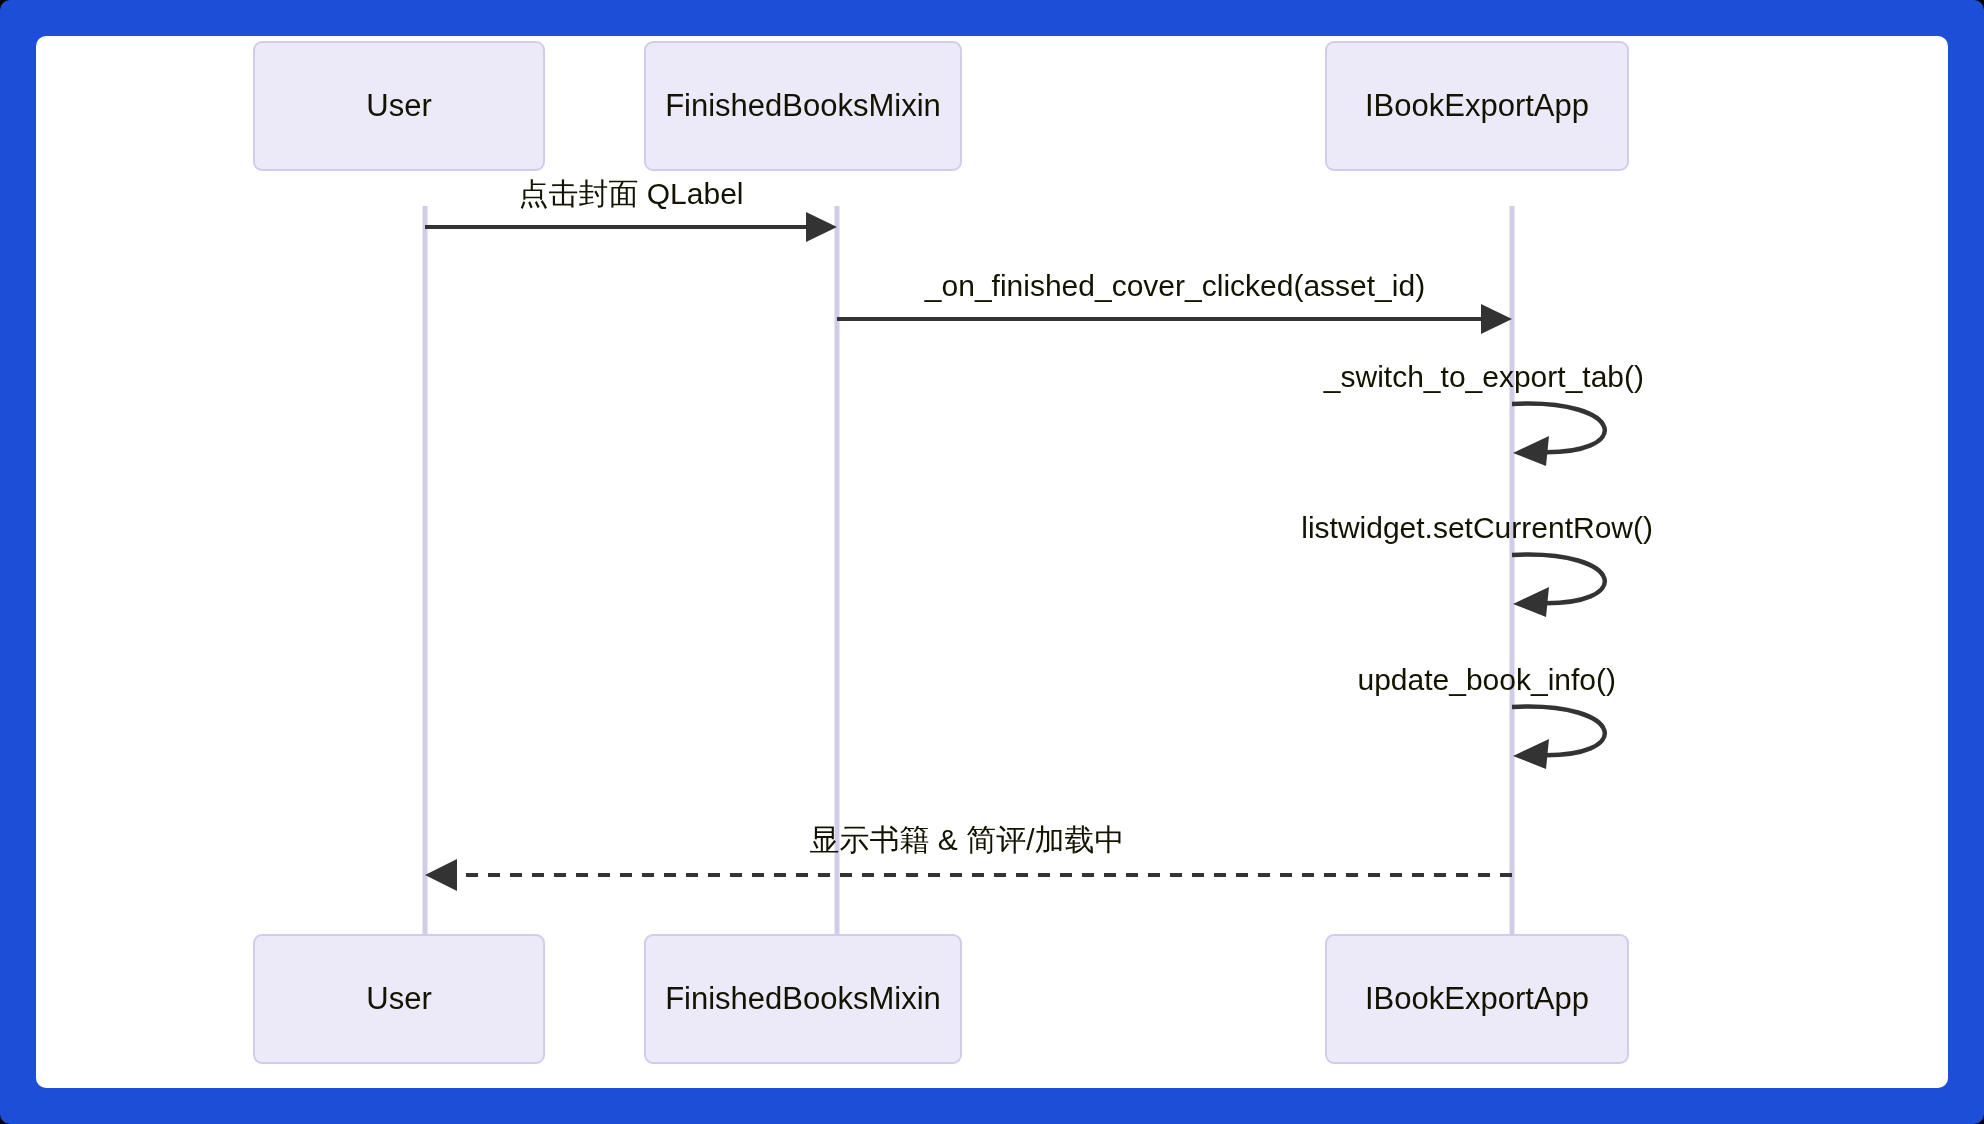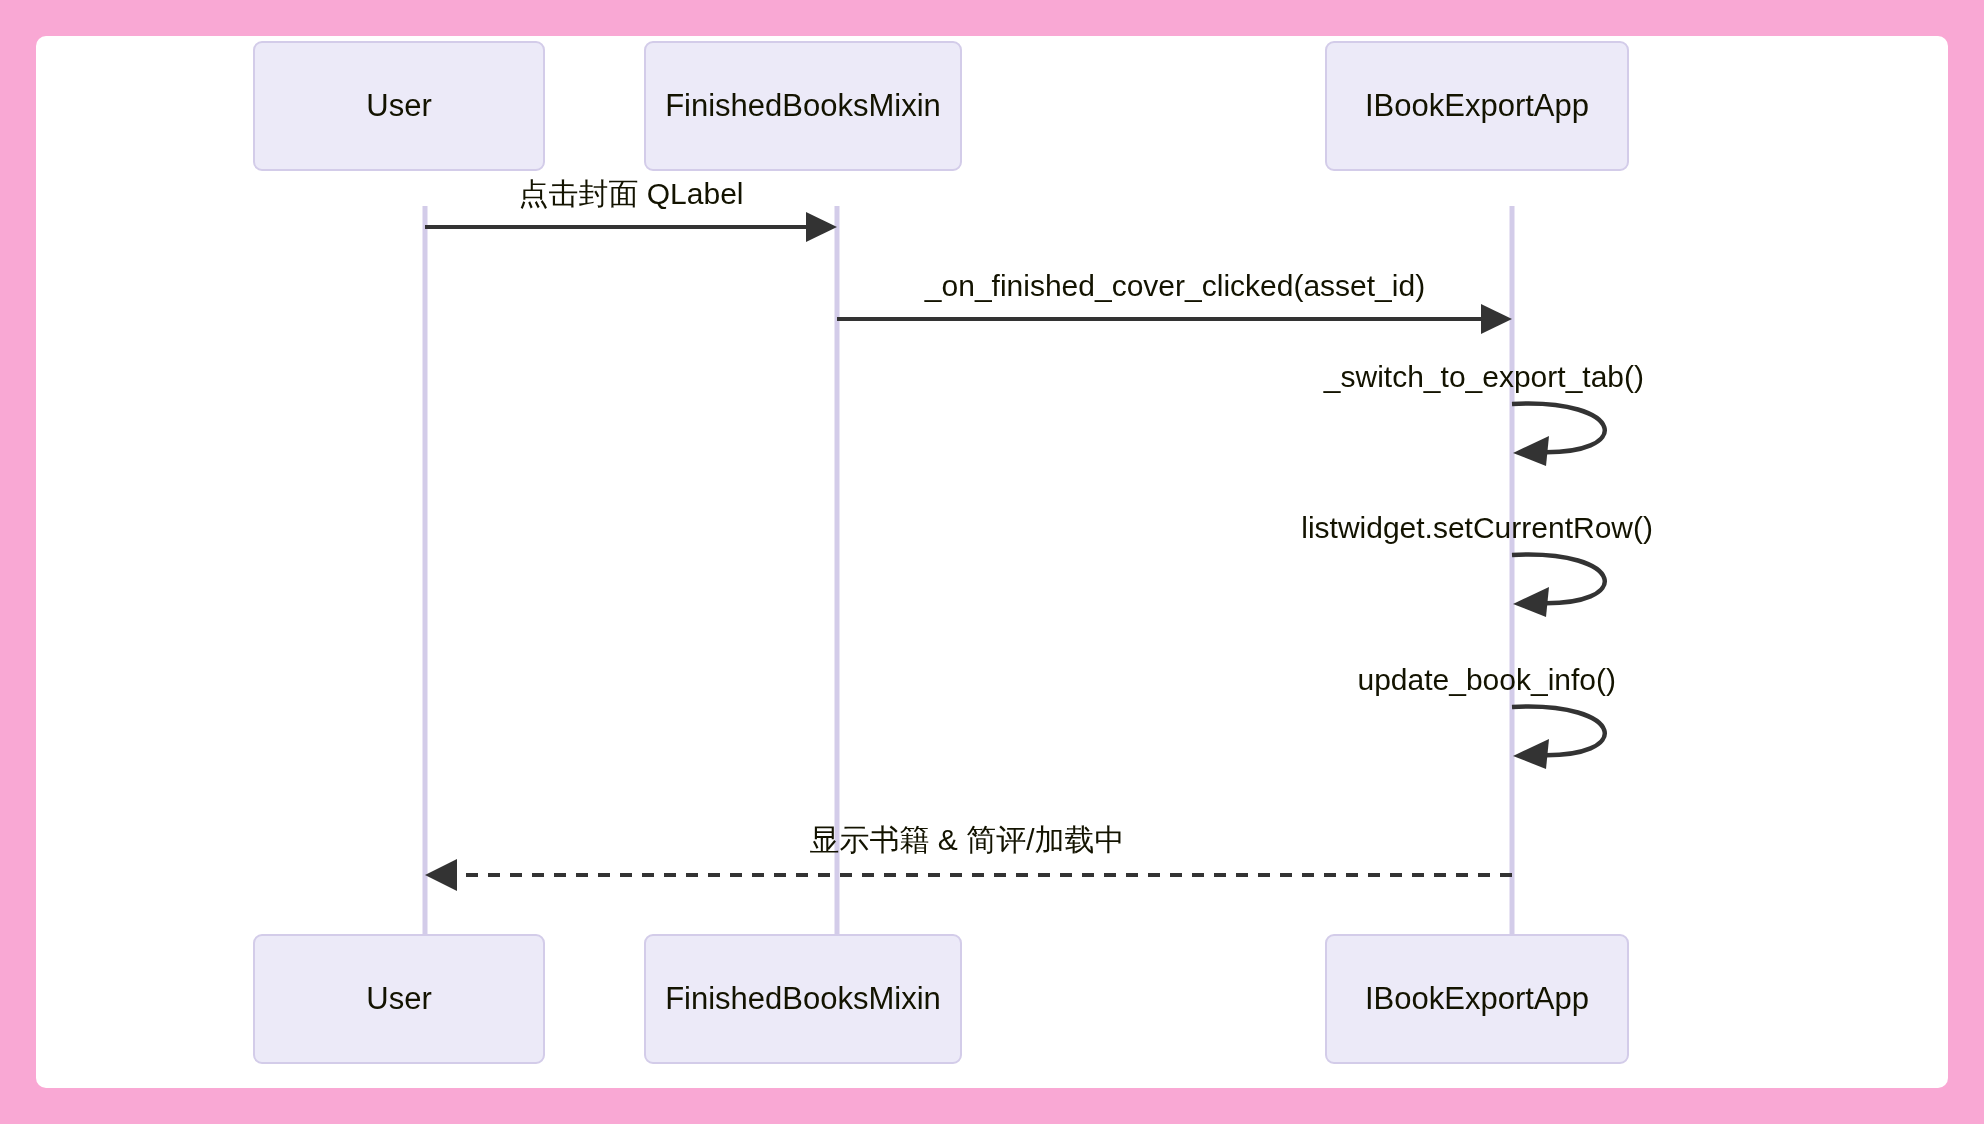--- a/index.html
+++ b/index.html
@@ -7,22 +7,23 @@
   html, body {
     margin: 0;
     padding: 0;
     background: #000000;
     font-family: "Liberation Sans", "DejaVu Sans", sans-serif;
   }
   #root {
     position: relative;
     width: 1984px;
     height: 1124px;
-    background: #f9a8d4;
+    background: #1d4ed8;
     overflow: hidden;
+    border-radius: 10px;
   }
   #canvas {
     position: absolute;
     left: 36px;
     top: 36px;
     width: 1912px;
     height: 1052px;
     background: #ffffff;
     border-radius: 10px;
     overflow: hidden;

